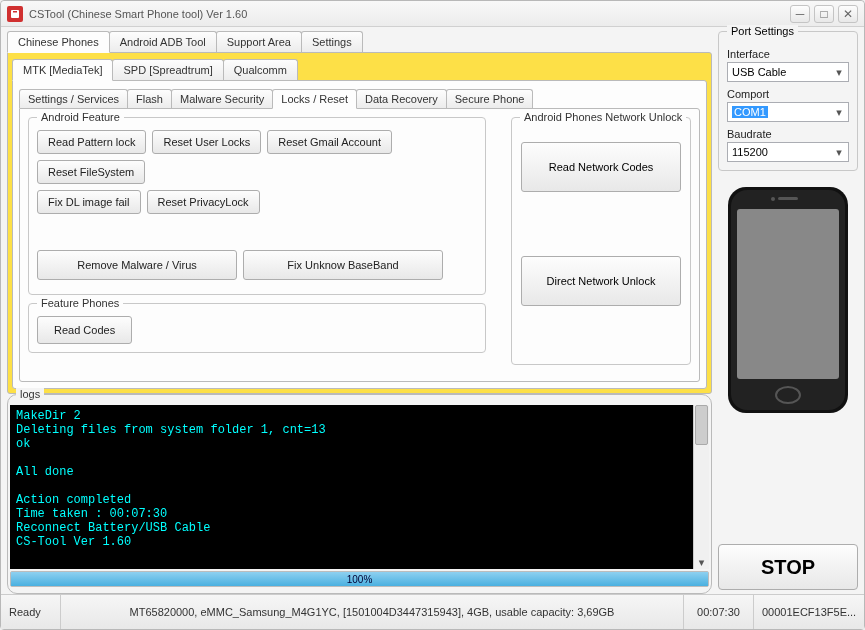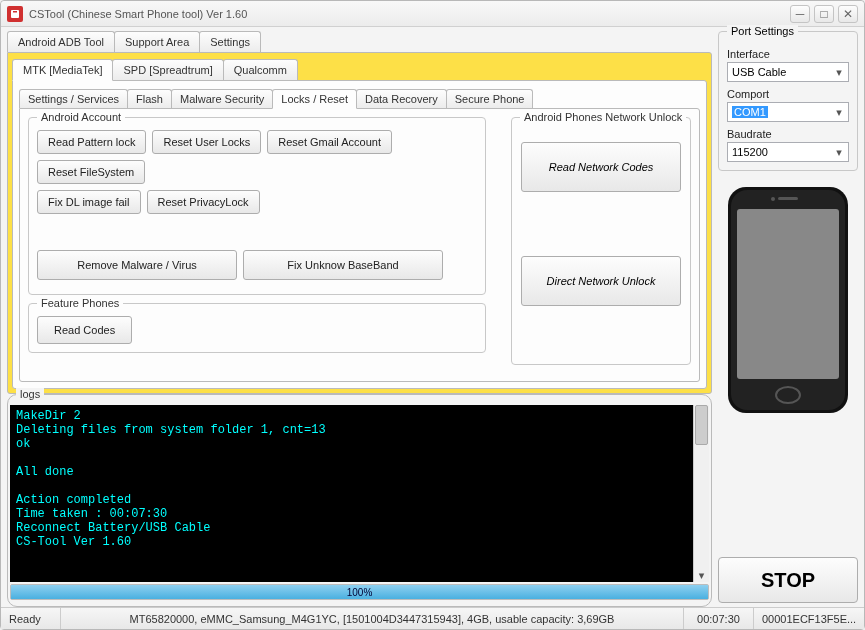--- a/index.html
+++ b/index.html
@@ -39,36 +39,36 @@
 .btn { background: linear-gradient(#fdfdfd,#e8e8e8); border: 1px solid #adadad; border-radius: 3px; padding: 5px 10px; cursor: pointer; color: #222; }
 
 .btn-wide { width: 200px; padding: 8px 10px; text-align:center; }
 
 .main-flex { display:flex; gap:8px; }
 .main-left { flex:1; }
 .main-right { width: 180px; margin-left: 17px; }
 
 .row-btns { display:flex; gap:6px; flex-wrap:wrap; margin-bottom:6px; }
 
-.big-btn { width: 160px; height: 50px; background: linear-gradient(#fdfdfd,#e8e8e8); border:1px solid #adadad; border-radius:3px; display:flex; align-items:center; justify-content:center; cursor:pointer; margin: 12px auto; font-style: italic; }
+.big-btn { width: 160px; height: 50px; background: linear-gradient(#fdfdfd,#e8e8e8); border:1px solid #adadad; border-radius:3px; display:flex; align-items:center; justify-content:center; cursor:pointer; margin: 12px auto; }
 
 .logs-box { border:1px solid #bababa; border-radius:10px; padding: 10px 2px 6px 2px; position:relative; margin-top:0; flex:1; display:flex; flex-direction:column; }
 .logs-box .legend { position:absolute; top:-7px; left:8px; background:#f4f4f4; padding:0 4px; color:#333; }
 .console { flex:1; background:#000; color:#0ff; font-family: 'Courier New', monospace; font-size:12px; padding:4px 6px; overflow:auto; white-space:pre; position:relative; }
 .console-wrap { flex:1; display:flex; }
 .console-scroll { width:16px; background:#f0f0f0; border-left:1px solid #ccc; position:relative; }
 .scroll-thumb { position:absolute; left:1px; right:1px; top:0; height:40px; background:#cdcdcd; border:1px solid #aaa; border-radius:2px; }
 .scroll-arrow { position:absolute; left:0; right:0; height:14px; display:flex; align-items:center; justify-content:center; color:#555; cursor:pointer; }
 .scroll-arrow.up{ top:0; } .scroll-arrow.down{ bottom:0; }
 
 .progress { height:16px; background:linear-gradient(#f8f8f8,#e4e4e4); border:1px solid #bcbcbc; border-radius:2px; position:relative; margin-top:2px; }
 .progress-fill { position:absolute; left:0; top:0; bottom:0; background:linear-gradient(#8ed0f0,#4ab0e0); }
 .progress-text { position:absolute; left:0; right:0; top:0; bottom:0; display:flex; align-items:center; justify-content:center; font-size:10px; color:#003; }
 
-.statusbar { height:22px; background:linear-gradient(#f6f6f6,#e8e8e8); border-top:1px solid #ccc; display:flex; align-items:center; font-size:11px; color:#333; }
+.statusbar { height:35px; background:linear-gradient(#f6f6f6,#e8e8e8); border-top:1px solid #ccc; display:flex; align-items:center; font-size:11px; color:#333; }
 .status-seg { padding: 0 8px; border-right:1px solid #ccc; height:100%; display:flex; align-items:center; }
 
 .port-fieldset { border:1px solid #c8c8c8; border-radius:4px; padding:10px 8px 8px 8px; position:relative; }
 .port-fieldset .legend { position:absolute; top:-7px; left:8px; background:#f4f4f4; padding:0 4px; }
 .lbl { display:block; margin: 6px 0 2px 0; color:#222; }
 .select { width:100%; height:20px; border:1px solid #abadb3; background:#fff; display:flex; align-items:center; justify-content:space-between; padding:0 2px 0 4px; cursor:pointer; }
 .select .arrow { width:14px; text-align:center; color:#555; }
 .select.highlight .val { background:#3399ff; color:#fff; padding:0 2px; }
 
 .phone { width: 130px; height: 230px; margin: 6px auto 0; }
@@ -94,20 +94,21 @@
       <div class="win-btn">─</div>
       <div class="win-btn">□</div>
       <div class="win-btn">✕</div>
     </div>
   </div>
 
   <div class="body-area">
     <div class="left-col">
 
       <div class="tabs">
+        <div class="tab active">Chinese Phones</div>
         <div class="tab">Android ADB Tool</div>
         <div class="tab">Support Area</div>
         <div class="tab">Settings</div>
       </div>
 
       <div class="tab-pane">
         <div class="subtabs">
           <div class="tab active">MTK [MediaTek]</div>
           <div class="tab">SPD [Spreadtrum]</div>
           <div class="tab">Qualcomm</div>
@@ -120,21 +121,21 @@
             <div class="tab">Malware Security</div>
             <div class="tab active">Locks / Reset</div>
             <div class="tab">Data Recovery</div>
             <div class="tab">Secure Phone</div>
           </div>
 
           <div class="lvl3-content">
             <div class="main-flex">
               <div class="main-left">
                 <div class="fieldset">
-                  <div class="legend">Android Account</div>
+                  <div class="legend">Android Feature</div>
                   <div class="row-btns">
                     <button class="btn">Read Pattern lock</button>
                     <button class="btn">Reset User Locks</button>
                     <button class="btn">Reset Gmail Account</button>
                     <button class="btn">Reset FileSystem</button>
                   </div>
                   <div class="row-btns">
                     <button class="btn">Fix DL image fail</button>
                     <button class="btn">Reset PrivacyLock</button>
                   </div>

